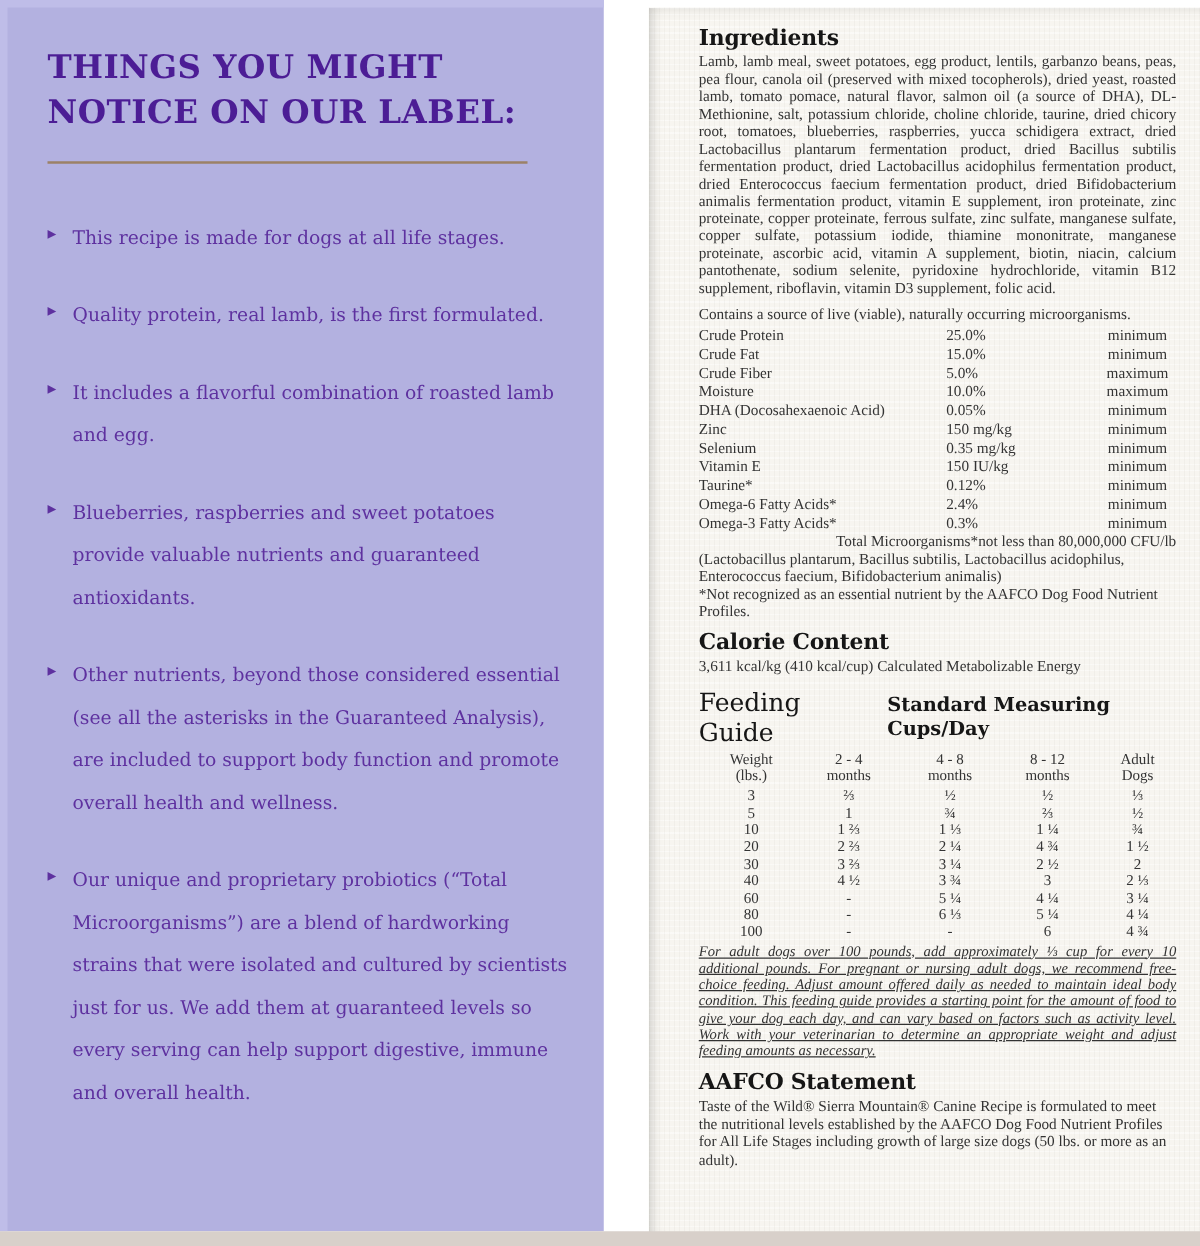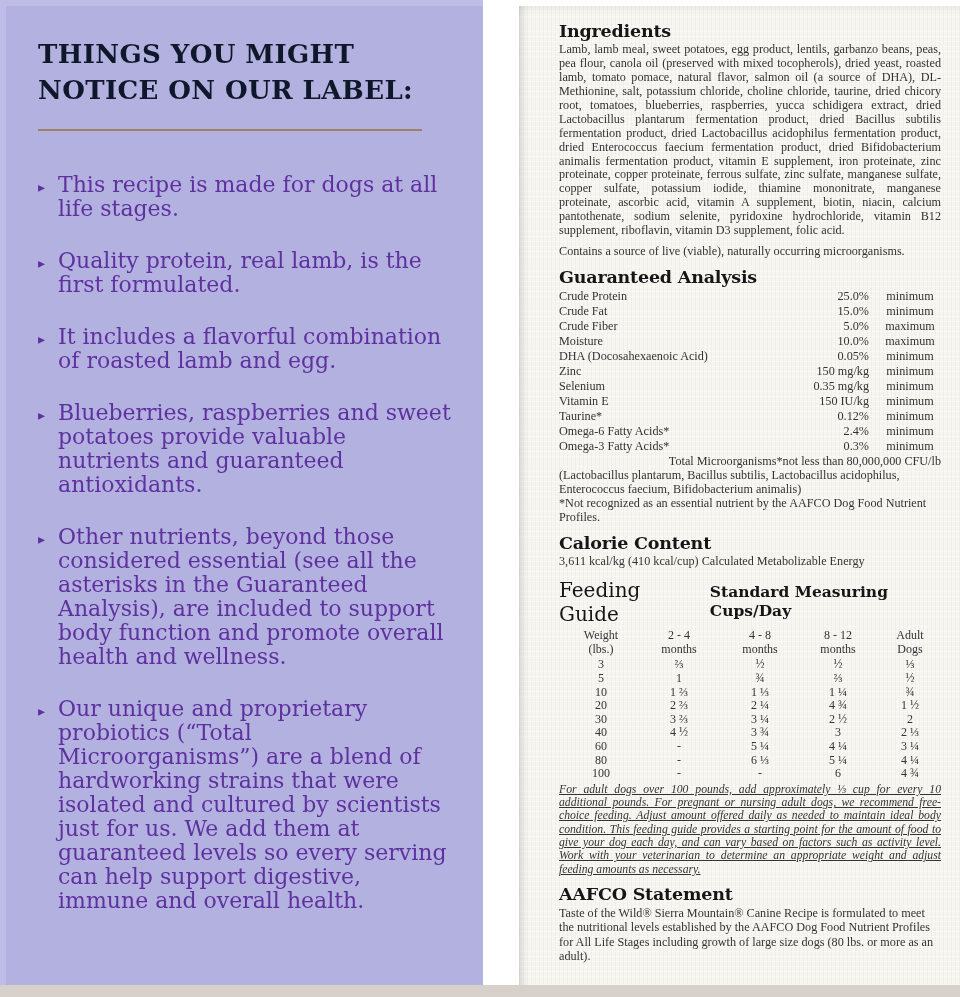--- a/index.html
+++ b/index.html
@@ -10,27 +10,27 @@
   .stage { position:relative; width:960px; height:997px; background:#ffffff; }
 
   
   .left-panel {
     position:absolute; left:0; top:0; width:483px; height:985px;
     background:#b3b1e0; box-sizing:border-box;
     border-left:6px solid #bfbde8; border-top:6px solid #bfbde8;
     padding:30px 28px 0 32px;
   }
   .left-title {
-    margin:0 0 20px 0; font-size:26px; font-weight:bold; color:#0f172a;
+    margin:0 0 20px 0; font-size:26px; font-weight:bold; color:#4c1d95;
     line-height:1.4; letter-spacing:0.4px; white-space:pre-line;
   }
   .divider { width:384px; height:2px; background:#9c8167; margin:0 0 42px 0; }
   .bullet { display:flex; gap:13px; margin-bottom:28px; color:#5e319f; }
   .bullet-marker { flex:0 0 auto; font-size:14px; line-height:28px; color:#5e319f; }
-  .bullet-text { font-size:22px; line-height:24px; }
+  .bullet-text { font-size:15px; line-height:34px; }
 
   
   .right-panel {
     position:absolute; left:519px; top:6px; width:470px; height:981px;
     box-sizing:border-box; padding:16px 48px 0 40px; overflow:hidden;
     color:#333333; font-family:"Liberation Serif", serif;
     background:
       repeating-linear-gradient(90deg, rgba(120,115,105,0.05) 0 1px, rgba(255,255,255,0) 1px 4px),
       repeating-linear-gradient(0deg, rgba(255,255,255,0.45) 0 1px, rgba(0,0,0,0) 1px 5px),
       #f7f5f0;
@@ -41,21 +41,21 @@
     font-size:17.5px; color:#161616; letter-spacing:-0.2px; line-height:1.1;
   }
   .sec-heading.first { margin-top:0; }
   .body-text { margin:0; font-size:12.2px; line-height:13.9px; }
   .just { text-align:justify; }
   .contains-note { margin:7px 0 2px 0; }
 
   .ga-table { display:grid; grid-template-columns:1fr 112px 62px; column-gap:10px;
     font-size:12.2px; line-height:15.0px; }
   .ga-label { text-align:left; }
-  .ga-value { text-align:right; }
+  .ga-value { }
   .ga-qual  { text-align:center; }
   .ga-total { display:flex; justify-content:flex-end; font-size:12.2px; line-height:15.0px; }
 
   .fg-header-row { display:flex; align-items:baseline; gap:22px; margin-top:9px; }
   .fg-heading { margin:0; font-family:"DejaVu Serif", serif; font-weight:normal; font-size:20px; color:#161616; }
   .fg-sub { font-family:"DejaVu Serif", serif; font-weight:bold; font-size:15.5px; color:#161616; }
   .fg-table { display:grid; grid-template-columns:72px 84px 78px 78px 66px;
     padding-left:6px; margin-top:3px; text-align:center; font-size:12px; line-height:13.6px; }
   .fg-th { white-space:pre-line; line-height:13.8px; margin-bottom:2px; }
   .fg-note { margin:2px 0 0 0; font-style:italic; font-size:11.7px; line-height:13.3px; text-align:justify;text-decoration:underline; }
@@ -99,21 +99,20 @@
       <span class="bullet-text">Our unique and proprietary probiotics (“Total Microorganisms”) are a blend of hardworking strains that were isolated and cultured by scientists just for us. We add them at guaranteed levels so every serving can help support digestive, immune and overall health.</span>
     </div>
   </aside>
 
   <main class="right-panel">
 
     <h2 class="sec-heading first">Ingredients</h2>
     <p class="body-text just">Lamb, lamb meal, sweet potatoes, egg product, lentils, garbanzo beans, peas, pea flour, canola oil (preserved with mixed tocopherols), dried yeast, roasted lamb, tomato pomace, natural flavor, salmon oil (a source of DHA), DL-Methionine, salt, potassium chloride, choline chloride, taurine, dried chicory root, tomatoes, blueberries, raspberries, yucca schidigera extract, dried Lactobacillus plantarum fermentation product, dried Bacillus subtilis fermentation product, dried Lactobacillus acidophilus fermentation product, dried Enterococcus faecium fermentation product, dried Bifidobacterium animalis fermentation product, vitamin E supplement, iron proteinate, zinc proteinate, copper proteinate, ferrous sulfate, zinc sulfate, manganese sulfate, copper sulfate, potassium iodide, thiamine mononitrate, manganese proteinate, ascorbic acid, vitamin A supplement, biotin, niacin, calcium pantothenate, sodium selenite, pyridoxine hydrochloride, vitamin B12 supplement, riboflavin, vitamin D3 supplement, folic acid.</p>
     <p class="body-text contains-note">Contains a source of live (viable), naturally occurring microorganisms.</p>
 
-    <h2 class="sec-heading">Guaranteed Analysis</h2>
     <div class="ga-table">
       <span class="ga-label">Crude Protein</span>
         <span class="ga-value">25.0%</span>
         <span class="ga-qual">minimum</span>
       <span class="ga-label">Crude Fat</span>
         <span class="ga-value">15.0%</span>
         <span class="ga-qual">minimum</span>
       <span class="ga-label">Crude Fiber</span>
         <span class="ga-value">5.0%</span>
         <span class="ga-qual">maximum</span>
@@ -218,18 +217,18 @@
 
       <div>100</div>
       <div>-</div>
       <div>-</div>
       <div>6</div>
       <div>4 ¾</div>
     </div>
     <p class="fg-note">For adult dogs over 100 pounds, add approximately ⅓ cup for every 10 additional pounds. For pregnant or nursing adult dogs, we recommend free-choice feeding. Adjust amount offered daily as needed to maintain ideal body condition. This feeding guide provides a starting point for the amount of food to give your dog each day, and can vary based on factors such as activity level. Work with your veterinarian to determine an appropriate weight and adjust feeding amounts as necessary.</p>
 
     <h2 class="sec-heading">AAFCO Statement</h2>
-    <p class="aafco-text">Taste of the Wild® Sierra Mountain® Canine Recipe is formulated to meet the nutritional levels established by the AAFCO Dog Food Nutrient Profiles for All Life Stages including growth of large size dogs (80 lbs. or more as an adult).</p>
+    <p class="aafco-text">Taste of the Wild® Sierra Mountain® Canine Recipe is formulated to meet the nutritional levels established by the AAFCO Dog Food Nutrient Profiles for All Life Stages including growth of large size dogs (50 lbs. or more as an adult).</p>
 
   </main>
 
   <div class="bottom-strip"></div>
 </div>
 
 </body></html>

